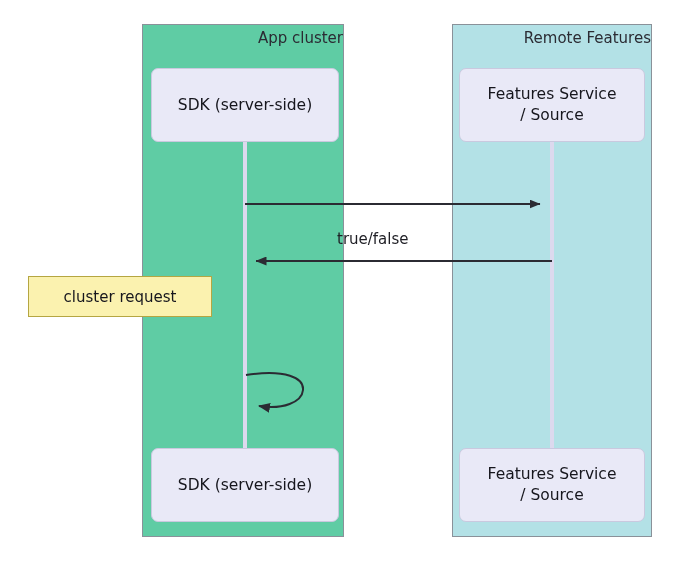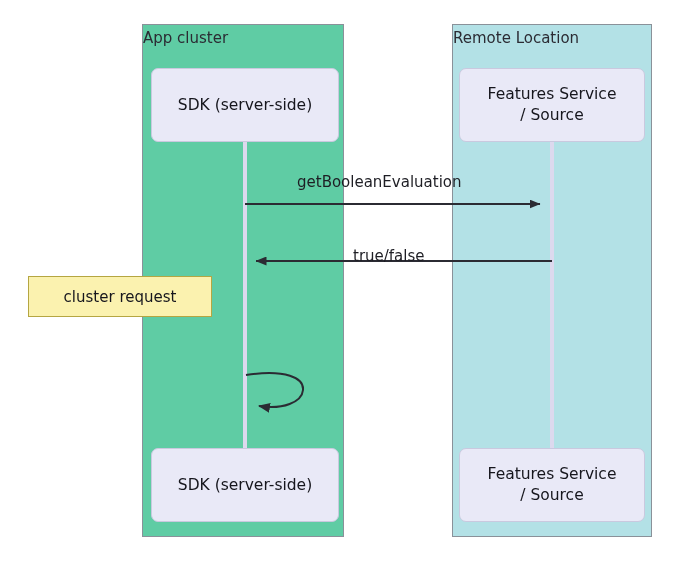--- a/index.html
+++ b/index.html
@@ -43,21 +43,21 @@
     top: 24px;
     width: 200px;
     height: 513px;
     background: #B3E1E6;
   }
   .panel-title {
     position: absolute;
     left: 0;
     right: 0;
     top: 4px;
-    text-align: left;
+    text-align: right;
     font-size: 15px;
     color: #2b2b33;
     line-height: 18px;
     white-space: nowrap;
   }
 
   
   .lifeline {
     position: absolute;
     width: 4px;
@@ -110,21 +110,21 @@
 
   .msg-label {
     position: absolute;
     font-size: 15px;
     color: #1e1e24;
     line-height: 19px;
     white-space: nowrap;
     z-index: 7;
   }
   .msg-label-1 { left: 297px; top: 173px; }
-  .msg-label-2 { left: 353px; top: 230px; margin-top: 17px; }
+  .msg-label-2 { left: 337px; top: 230px; }
   .msg-label-3 { left: 41px;  top: 349px; }
 
   
   .note {
     position: absolute;
     box-sizing: border-box;
     left: 28px;
     top: 276px;
     width: 184px;
     height: 41px;
@@ -142,21 +142,21 @@
 </head>
 <body>
 
 <div id="canvas">
 
   <div class="panel panel-app">
     <div class="panel-title">App cluster</div>
   </div>
 
   <div class="panel panel-remote">
-    <div class="panel-title">Remote Location</div>
+    <div class="panel-title">Remote Features</div>
   </div>
 
   <div class="lifeline lifeline-app"></div>
   <div class="lifeline lifeline-remote"></div>
 
   <div class="actor-box actor-sdk-top">
     <span>SDK (server-side)</span>
   </div>
 
   <div class="actor-box actor-fs-top">
@@ -190,21 +190,20 @@
       </marker>
     </defs>
 
     <line x1="245" y1="204" x2="540" y2="204" stroke="#2b2b33" stroke-width="2" marker-end="url(#arrow-right)"></line>
 
     <line x1="552" y1="261" x2="256" y2="261" stroke="#2b2b33" stroke-width="2" marker-end="url(#arrow-left)"></line>
 
     <path d="M246,375 C 286,369 304,378 303,390 C 302,402 283,410 259,406" fill="none" stroke="#2b2b33" stroke-width="2" marker-end="url(#arrow-loop)"></path>
   </svg>
 
-  <div class="msg-label msg-label-1">getBooleanEvaluation</div>
 
   <div class="msg-label msg-label-2">true/false</div>
 
 
   <div class="note">
     <span>cluster request</span>
   </div>
 
 </div>
 

